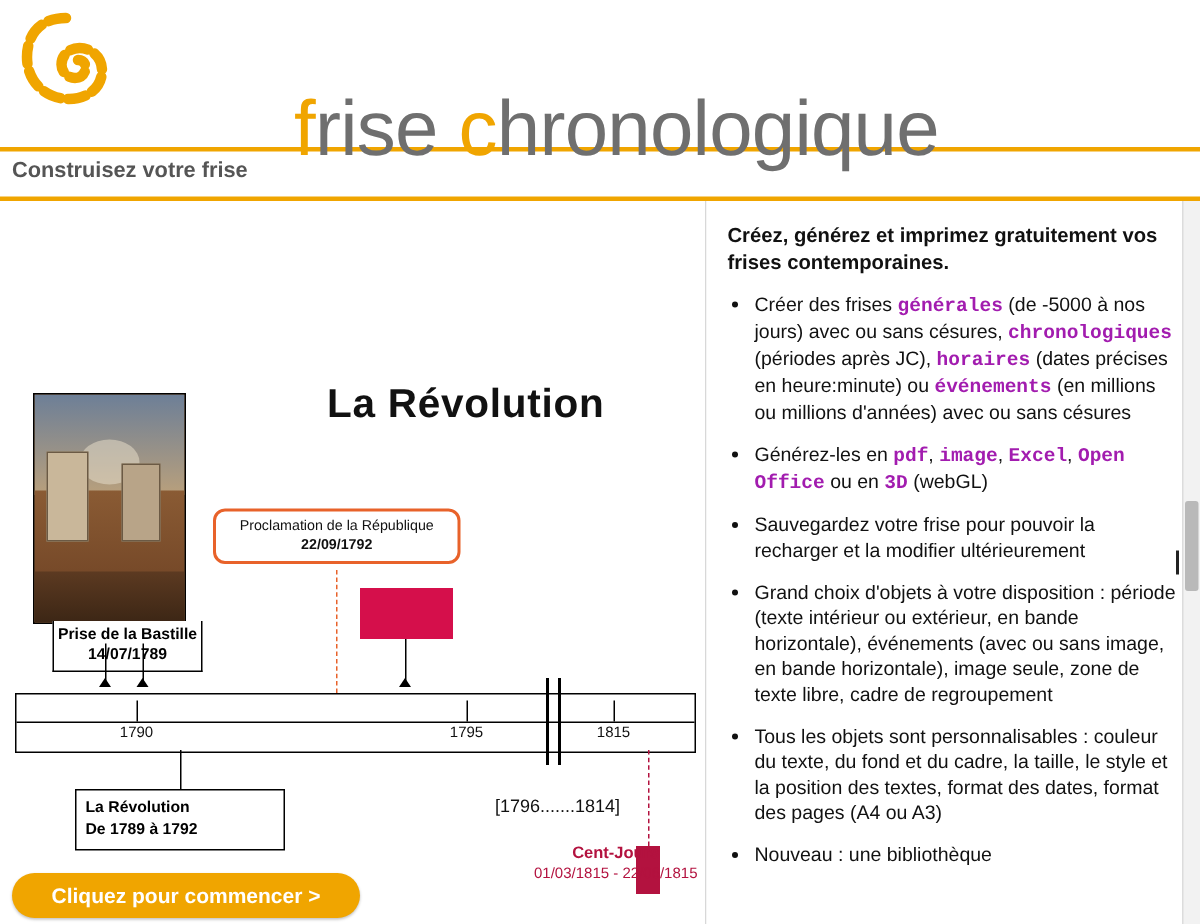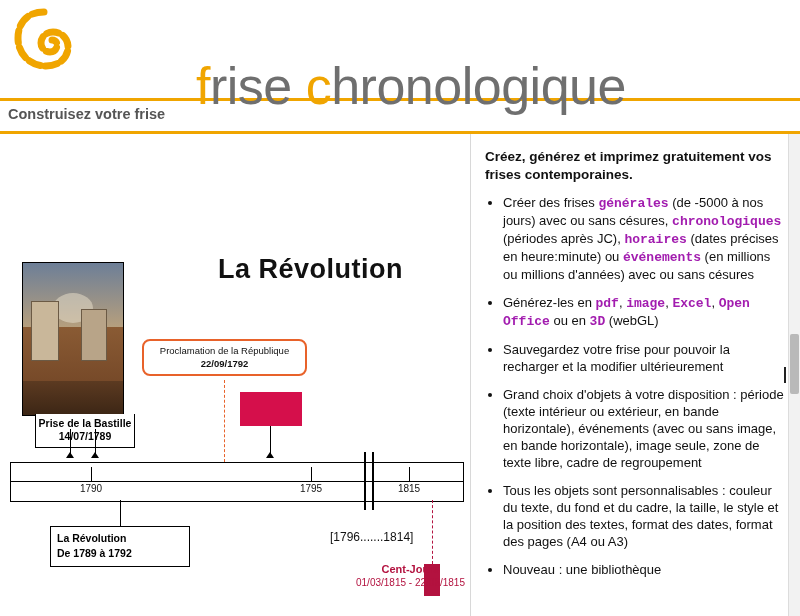--- a/index.html
+++ b/index.html
@@ -443,20 +443,21 @@
 
       <div class="bracket-lbl">[1796.......1814]</div>
 
       <div class="red-bar2"></div>
       <div class="conn-dash-red" style="left:432px; top:366px; height:64px;"></div>
       <div class="centjours-lbl">
         <div class="t">Cent-Jours</div>
         <div>01/03/1815 - 22/06/1815</div>
       </div>
 
+      <div class="cta">Cliquez pour commencer &gt;</div>
     </div>
 
     <div class="right-panel">
       <div class="right-lead">Créez, générez et imprimez gratuitement vos frises contemporaines.</div>
       <ul class="features" id="feature-list">
           <li><span>Créer des frises </span><span class="o">générales</span><span> (de -5000 à nos jours) avec ou sans césures, </span><span class="o">chronologiques</span><span> (périodes après JC), </span><span class="o">horaires</span><span> (dates précises en heure:minute) ou </span><span class="o">événements</span><span> (en millions ou millions d'années) avec ou sans césures</span></li>
           <li><span>Générez-les en </span><span class="o">pdf</span><span>, </span><span class="o">image</span><span>, </span><span class="o">Excel</span><span>, </span><span class="o">Open Office</span><span> ou en </span><span class="o">3D</span><span> (webGL)</span></li>
           <li><span>Sauvegardez votre frise pour pouvoir la recharger et la modifier ultérieurement</span></li>
           <li><span>Grand choix d'objets à votre disposition : période (texte intérieur ou extérieur, en bande horizontale), événements (avec ou sans image, en bande horizontale), image seule, zone de texte libre, cadre de regroupement</span></li>
           <li><span>Tous les objets sont personnalisables : couleur du texte, du fond et du cadre, la taille, le style et la position des textes, format des dates, format des pages (A4 ou A3)</span></li>

